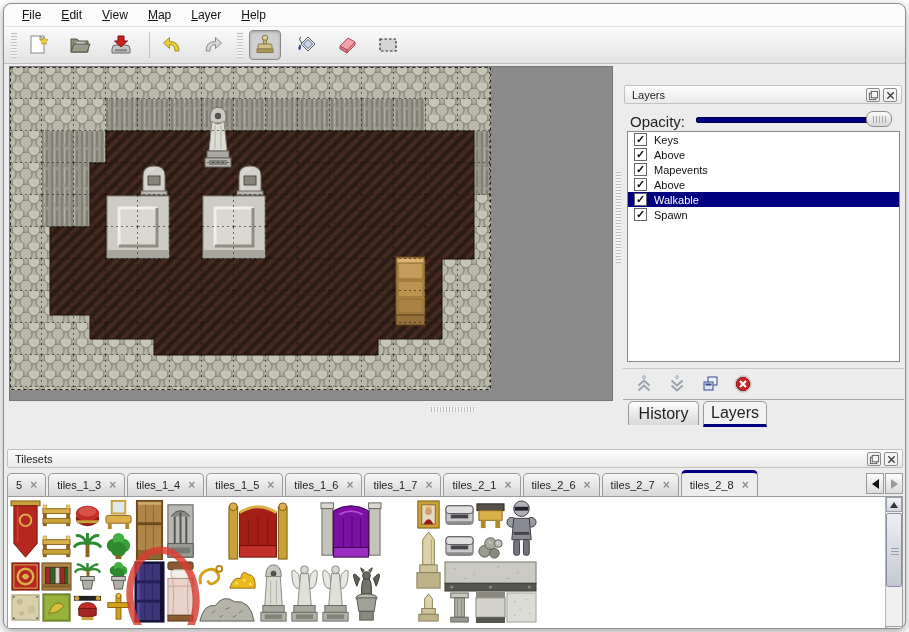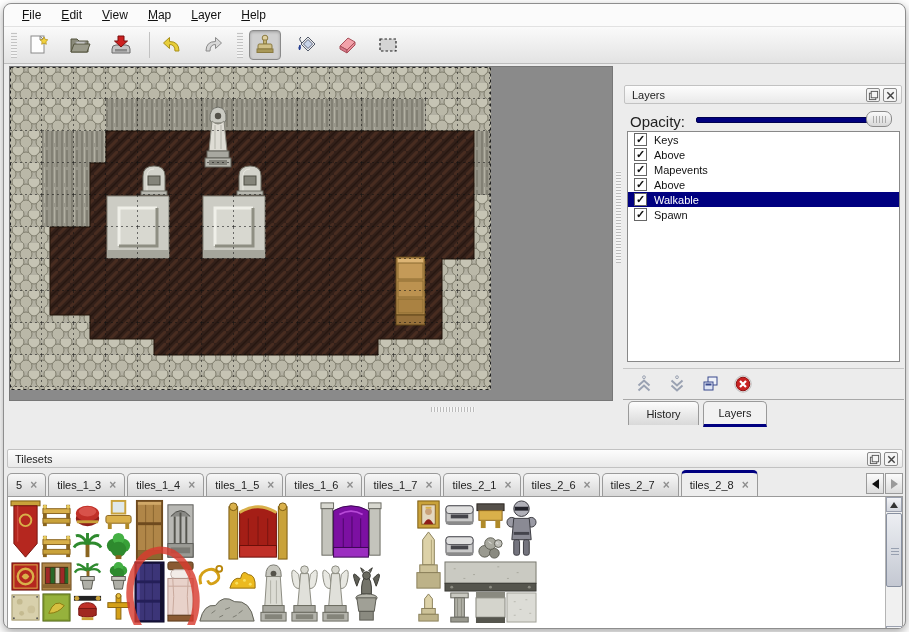--- a/index.html
+++ b/index.html
@@ -60,21 +60,21 @@
          font-size: 11px; font-weight: bold; line-height: 11px; text-align: center; color: #111;
          flex: 0 0 13px; }
   .pnl-btns { position: absolute; left: 0; top: 286px; width: 281px; height: 30px;
               border-top: 1px solid #c6c6c6; display: flex; align-items: center; gap: 11px;
               padding-left: 10px; }
   .pnl-btn { width: 22px; height: 22px; display: flex; align-items: center; justify-content: center; }
   .dock-tabs { position: absolute; left: 0; top: 317px; width: 281px; height: 30px;
                border-top: 1px solid #a8a8a8; }
   .dock-tab { position: absolute; top: 1px; height: 24px; border: 1px solid #9a9a9a; border-bottom: none;
               border-radius: 5px 5px 0 0; background: linear-gradient(#fcfcfc,#d9d9d9);
-              font-size: 11px; display: flex; align-items: center; justify-content: center; color: #222; }
+              font-size: 16px; display: flex; align-items: center; justify-content: center; color: #222; }
   .dock-tab.active { background: #f2f2f2; border-bottom: 3px solid #000080; height: 26px; }
   
   .ts-dock { position: absolute; left: 2px; top: 414px; width: 900px; height: 196px; margin-top: 28px; }
   .ts-tabbar { position: absolute; left: 1px; top: 24px; right: 42px; height: 26px;
                display: flex; align-items: flex-end; overflow: hidden; }
   .ts-tab { height: 23px; display: flex; align-items: center; padding: 0 8px; margin-right: 2px;
             border: 1px solid #9a9a9a; border-bottom: none; border-radius: 5px 5px 0 0;
             background: linear-gradient(#f7f7f7,#d7d7d7); font-size: 11px; color: #222; white-space: nowrap; }
   .ts-tab.active { background: #ededed; border-top: 3px solid #000080; height: 26px; }
   .ts-close { margin-left: 8px; color: #8f8f8f; font-weight: bold; font-size: 12px; line-height: 10px; }

